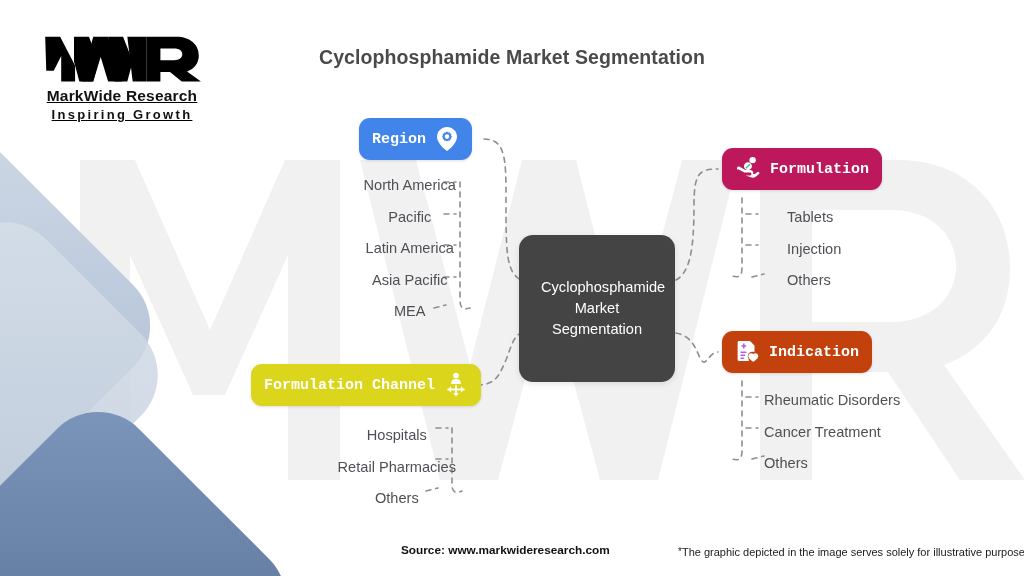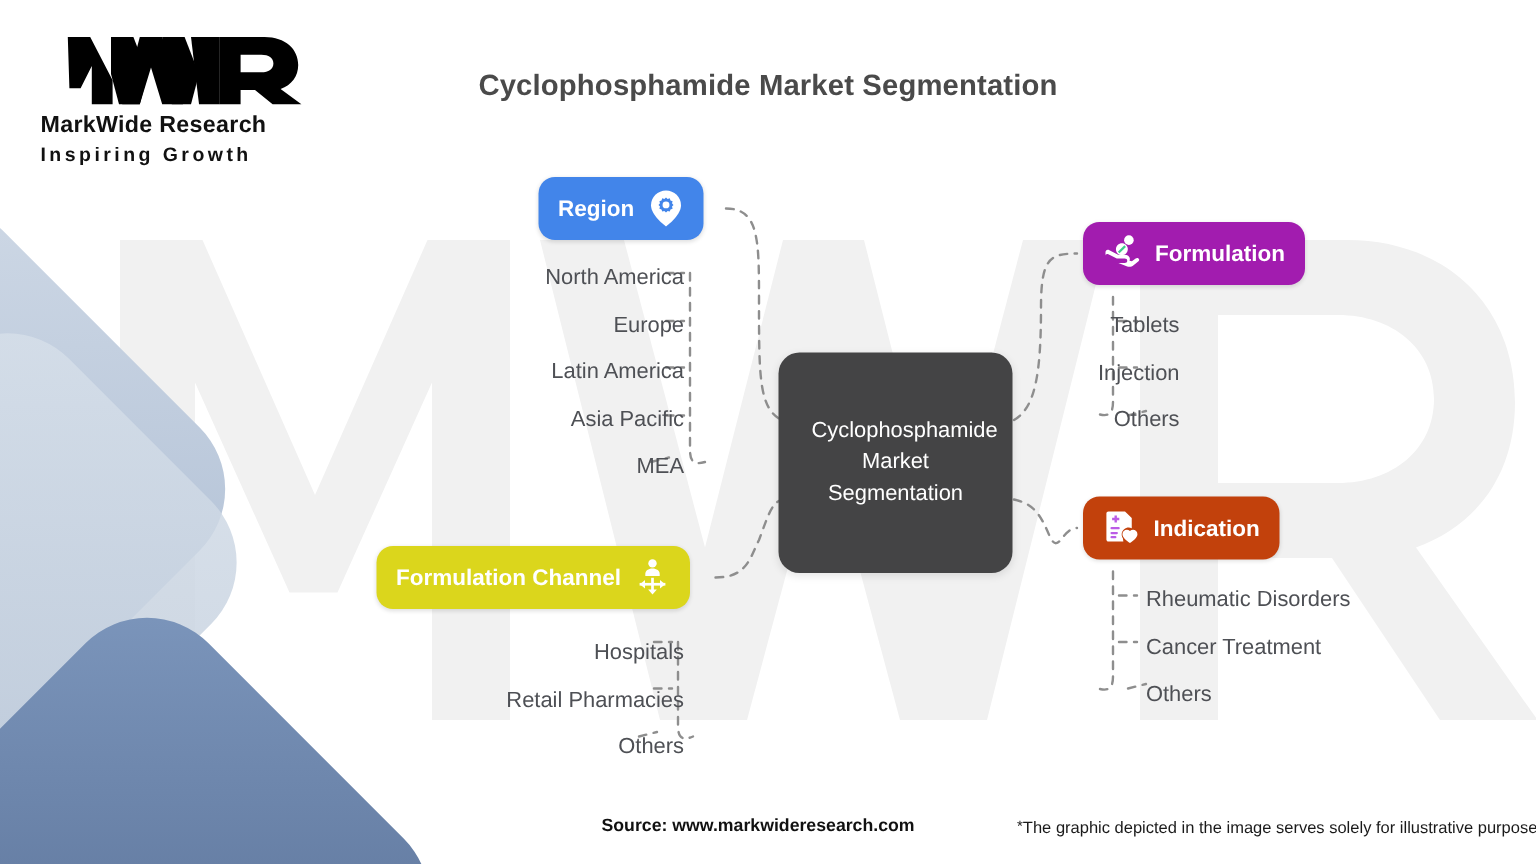--- a/index.html
+++ b/index.html
@@ -27,21 +27,21 @@
     left:-120px;top:250px;width:250px;height:250px;
     background:linear-gradient(135deg,#d7e0ea 0%,#c2cedd 100%);
     opacity:.85;
   }
   .deco-dark{
     left:-52px;top:450px;width:300px;height:300px;
     background:linear-gradient(135deg,#7d97bd 0%,#60789e 60%,#536c93 100%);
   }
 
   
-  .logo{position:absolute;left:27px;top:16px;width:190px;}
+  .logo{position:absolute;left:27px;top:28px;width:190px;text-align:center;text-decoration:underline;}
   .logo-mark{display:block;margin:0 auto;}
   .logo-name{
     font-size:15.5px;font-weight:bold;color:#111;letter-spacing:.2px;
     margin-top:1px;white-space:nowrap;
   }
   .logo-tag{
     font-size:13px;font-weight:bold;color:#111;letter-spacing:2.3px;
     margin-top:2px;white-space:nowrap;
   }
 
@@ -66,39 +66,39 @@
     width:112px;display:block;
   }
 
   
   .badge{
     position:absolute;display:flex;align-items:center;gap:9px;
     border-radius:11px;padding:0 13px;height:42px;
     box-shadow:0 1px 3px rgba(0,0,0,.13);
     color:#fff;font-size:15px;font-weight:bold;white-space:nowrap;
   }
-  .badge .b-label{color:#fff;}
+  .badge .b-label{color:#fff;font-family:Liberation Mono, monospace;}
   .badge svg{display:block;flex:0 0 auto;}
 
   #badge-region{left:359px;top:118px;background:#4285ea;}
-  #badge-formulation{left:722px;top:148px;background:#a21caf;}
+  #badge-formulation{left:722px;top:148px;background:#be185d;}
   #badge-indication{left:722px;top:331px;background:#c2410c;}
   #badge-distribution{left:251px;top:364px;background:#dbd61c;}
 
   
   .leaf-list{position:absolute;}
   .leaf{
     font-size:14.6px;color:#4e5055;line-height:31.5px;white-space:nowrap;
   }
-  .leaf-right{text-align:right;}
+  .leaf-right{text-align:center;}
   .leaf-left{text-align:left;}
 
   #list-region{right:568px;top:170px;}
   #list-distribution{right:568px;top:420px;}
-  #list-formulation{left:732px;top:202px;text-align:right;}
+  #list-formulation{left:787px;top:202px;}
   #list-indication{left:764px;top:385px;}
 
   
   .src{
     position:absolute;left:401px;top:543px;
     font-size:11.8px;font-weight:bold;color:#111;white-space:nowrap;
   }
   .disclaimer{
     position:absolute;left:678px;top:546px;
     font-size:11px;color:#1a1a1a;white-space:nowrap;
@@ -187,21 +187,21 @@
     <svg width="24" height="26" viewBox="0 0 24 26">
       <path d="M12 1 C6.5 1 2 5.4 2 10.9 C2 17.8 12 25 12 25 C12 25 22 17.8 22 10.9 C22 5.4 17.5 1 12 1 Z" fill="#ffffff"></path>
       <g fill="#4285ea">
         <path d="M12 5.6 L13.1 6.6 L14.5 6.2 L15 7.6 L16.4 8.1 L16 9.5 L17 10.6 L16 11.7 L16.4 13.1 L15 13.6 L14.5 15 L13.1 14.6 L12 15.6 L10.9 14.6 L9.5 15 L9 13.6 L7.6 13.1 L8 11.7 L7 10.6 L8 9.5 L7.6 8.1 L9 7.6 L9.5 6.2 L10.9 6.6 Z"></path>
       </g>
       <circle cx="12" cy="10.6" r="2.3" fill="#ffffff"></circle>
     </svg>
   </div>
   <div class="leaf-list leaf-right" id="list-region">
     <div class="leaf">North America</div>
-    <div class="leaf">Europe</div>
+    <div class="leaf">Pacific</div>
     <div class="leaf">Latin America</div>
     <div class="leaf">Asia Pacific</div>
     <div class="leaf">MEA</div>
   </div>
 
   <div class="badge" id="badge-formulation">
     <svg width="26" height="26" viewBox="0 0 26 26">
       <g fill="#ffffff">
         <path d="M2 14.5 C2 13.6 2.8 13 3.6 13.4 L9.5 16.4 L14.8 16.4 C15.8 16.4 16.5 17 16.5 17.9 C16.5 18.8 15.8 19.4 14.8 19.4 L10.6 19.4 L16.5 21.6 C18 22.1 19.5 21.8 20.7 20.8 L24 18.1 C24.7 17.5 24.6 16.5 23.8 16.1 C23.2 15.8 22.6 15.9 22.1 16.3 L19.6 18.2 L18 17.8 C18.4 16.9 18.3 15.9 17.7 15.2 C17 14.3 15.9 13.9 14.8 13.9 L10.4 13.9 L4.6 10.8 C3.2 10.1 2 10.8 2 12.1 Z"></path>
         <ellipse cx="17.6" cy="4.1" rx="3.2" ry="3.2"></ellipse>

